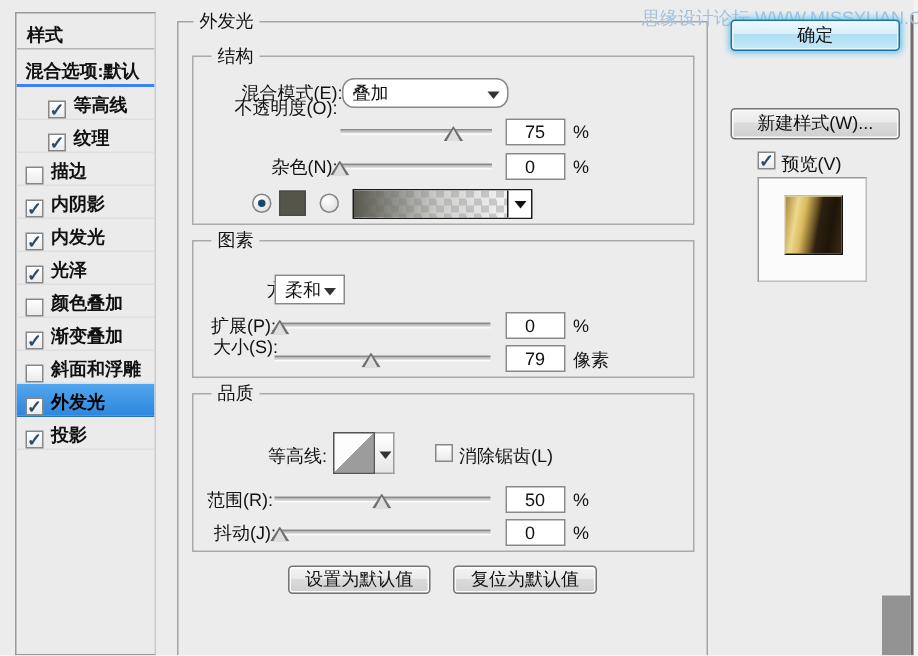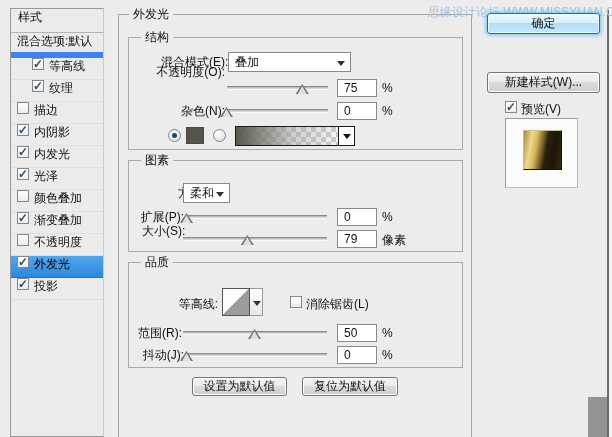--- a/index.html
+++ b/index.html
@@ -2,39 +2,39 @@
 <html><head>
 <meta charset="utf-8">
 <style>
   html,body{margin:0;padding:0;background:#fff;}
   *{box-sizing:border-box;font-family:"Liberation Sans",sans-serif;}
   .screen{position:relative;width:612px;height:437px;background:#ececec;overflow:hidden;font-size:12px;color:#111;}
 
   
   .styles-box{position:absolute;left:10px;top:8px;width:94px;height:429px;
     border:1px solid #9a9a9a;border-right-color:#c9c9c9;background:#ebebeb;overflow:hidden;}
-  .srow{display:flex;align-items:flex-start;height:22px;padding-left:6px;border-bottom:1px solid #dfdfdf;cursor:default;white-space:nowrap;}
+  .srow{display:flex;align-items:flex-end;height:22px;padding-left:6px;border-bottom:1px solid #dfdfdf;cursor:default;white-space:nowrap;font-weight:bold;}
   .srow .lbl{margin-left:5px;}
   .srow.hdr{height:24px;border-bottom:1px solid #b3b3b3;}
-  .srow.blend{height:25px;border-bottom:6px solid #3b82f6;}
+  .srow.blend{height:25px;border-bottom:2px solid #3b82f6;}
   .srow.ind{padding-left:21px;}
   .srow.sel{background:linear-gradient(180deg,#52a6ee,#2e87dd);border-bottom:1px solid #2673c0;color:#000;}
   .cbx{position:relative;flex:0 0 auto;width:12px;height:12px;border:1px solid #878787;background:linear-gradient(180deg,#fff,#ebebeb);}
   .cbx.on::after{content:"✓";position:absolute;left:0px;top:-2px;font-size:12px;font-weight:bold;color:#2e4d68;}
 
   
   .outer-box{position:absolute;left:118px;top:14px;width:354px;height:423px;border:1px solid #a5a5a5;border-bottom:none;}
   .box-label{position:absolute;background:#ececec;padding:0 4px;line-height:14px;z-index:2;}
   .group{position:absolute;border:1px solid #aaa;background:#ececec;}
   .g-structure{left:128px;top:37px;width:335px;height:113px;}
   .g-elements{left:128px;top:160px;width:335px;height:92px;}
   .g-quality{left:128px;top:262px;width:335px;height:106px;}
 
   .flabel{position:absolute;text-align:right;white-space:nowrap;}
-  .vbox{position:absolute;width:40px;height:18px;background:#fff;border:1px solid #898989;line-height:16px;padding-left:6px;}
+  .vbox{position:absolute;width:40px;height:18px;background:#fff;border:1px solid #898989;line-height:16px;padding-left:12px;}
   .unit{position:absolute;white-space:nowrap;}
 
   .dd{position:absolute;height:20px;background:#fff;border:1px solid #898989;line-height:18px;padding-left:6px;}
   .dd .arr{position:absolute;right:5px;top:8px;width:0;height:0;border-left:4px solid transparent;border-right:4px solid transparent;border-top:5px solid #333;}
 
   .track{position:absolute;height:4px;background:linear-gradient(#aeaeae,#e6e6e6);border-top:1px solid #8b8b8b;border-bottom:1px solid #fafafa;}
   .thumb{position:absolute;top:-3px;width:13px;height:10px;margin-left:-7px;
     clip-path:polygon(50% 0,100% 100%,0 100%);background:#6e6e6e;}
   .thumb::after{content:"";position:absolute;left:2px;top:2px;width:9px;height:8px;
     clip-path:polygon(50% 0,100% 100%,0 100%);background:#dedede;}
@@ -117,40 +117,40 @@
       <div class="srow">
         <span class="cbx"></span>
         <span class="lbl">颜色叠加</span>
       </div>
       <div class="srow">
         <span class="cbx on"></span>
         <span class="lbl">渐变叠加</span>
       </div>
       <div class="srow">
         <span class="cbx"></span>
-        <span class="lbl">不透明度</span>
+        <span class="lbl">斜面和浮雕</span>
       </div>
       <div class="srow sel">
         <span class="cbx on"></span>
         <span class="lbl">外发光</span>
       </div>
       <div class="srow">
         <span class="cbx on"></span>
         <span class="lbl">投影</span>
       </div>
     </div>
 
   <div class="outer-box"></div>
   <span class="box-label" style="left:129px;top:7px;">外发光</span>
 
   <div class="group g-structure"></div>
   <span class="box-label" style="left:141px;top:30px;">结构</span>
 
   <span class="flabel" style="left:130px;top:54px;width:95px;padding-left:31px;">混合模式(E):</span>
-  <div class="dd" style="left:228px;top:52px;width:123px;">
+  <div class="dd" style="left:228px;top:52px;width:111px;border-radius:8px;">
     <span>叠加</span>
     <span class="arr"></span>
   </div>
 
   <span class="flabel" style="left:130px;top:64px;width:95px;">不透明度(O):</span>
   <div class="track" style="left:227px;top:86px;width:101px;">
     <div class="thumb" style="left:75%;"></div>
   </div>
   <div class="vbox" style="left:337px;top:79px;">75</div>
   <span class="unit" style="left:382px;top:81px;">%</span>

